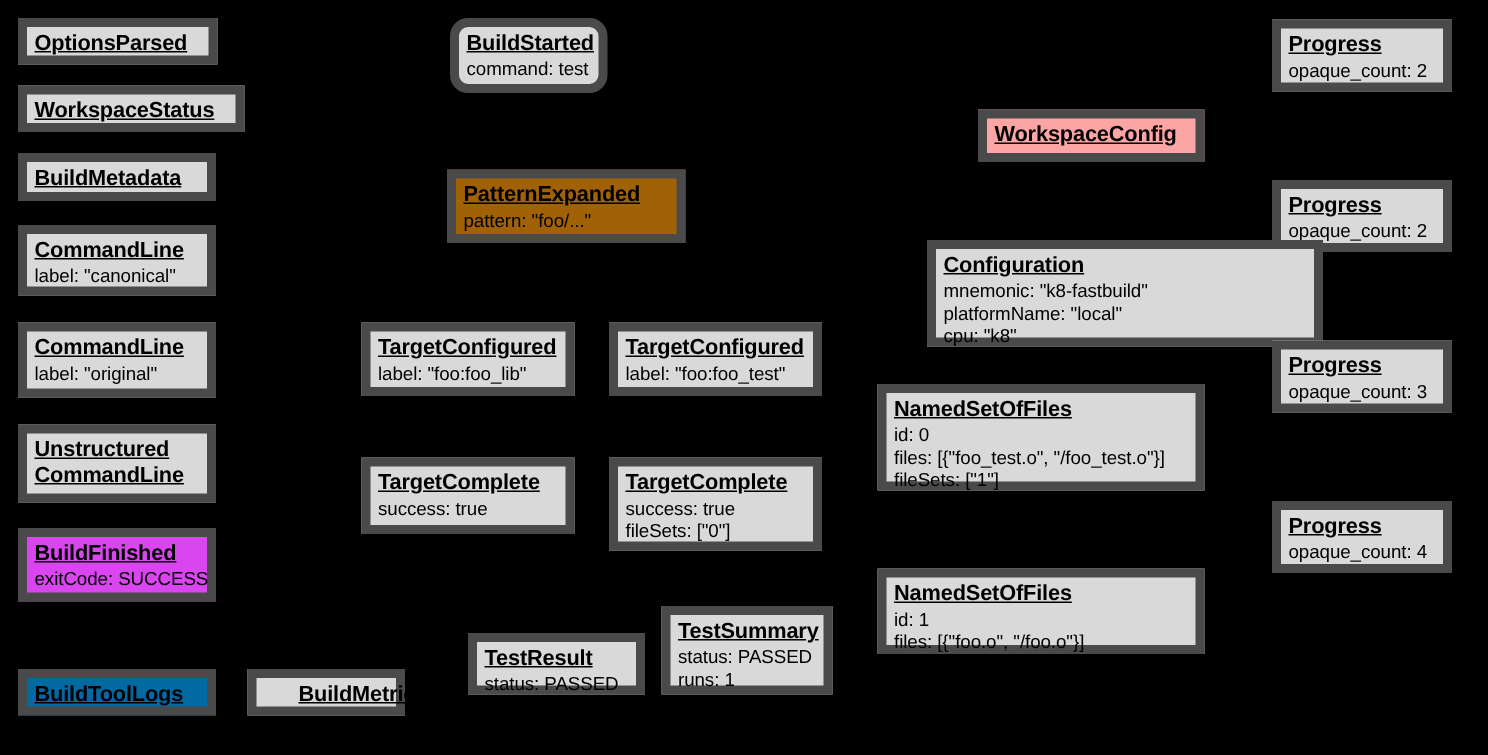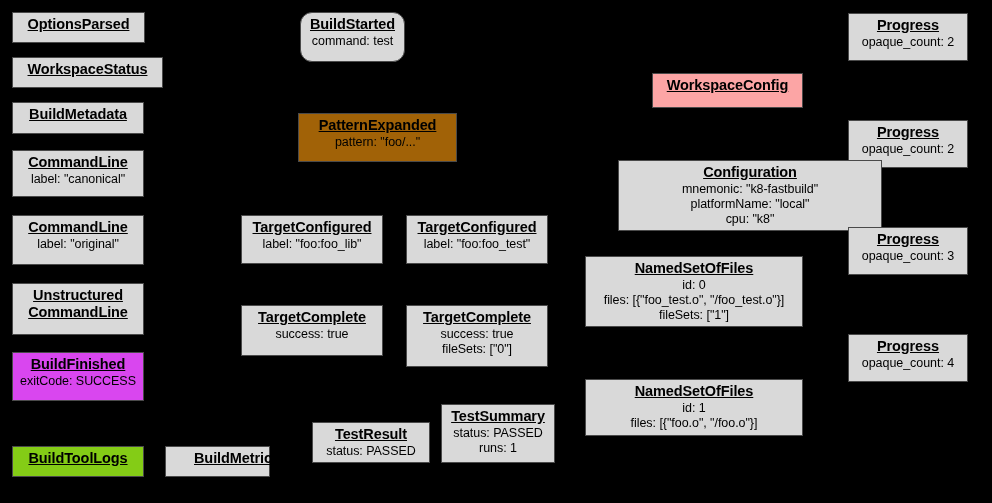--- a/index.html
+++ b/index.html
@@ -12,26 +12,25 @@
     position: relative;
     width: 992px;
     height: 503px;
     background: #000000;
     overflow: hidden;
     font-family: "Liberation Sans", sans-serif;
   }
   .node {
     position: absolute;
     background: #d9d9d9;
-    border: 1px solid #8b5cf6;
+    border: 6px solid #8b5cf6;
     box-sizing: border-box;
     padding: 3px 5px 4px 5px;
     color: #000000;
     line-height: 1.18;
-    text-align: center;
   }
   .node-title {
     display: block;
     font-weight: bold;
     font-size: 14.5px;
     text-decoration: underline;
     white-space: pre;
     letter-spacing: -0.1px;
     margin-bottom: 1px;
   }
@@ -182,21 +181,21 @@
         <span class="node-field">status: PASSED</span>
         <span class="node-field">runs: 1</span>
       </span>
     </div>
     <div class="node" style="left: 312px; top: 422px; width: 118px; height: 41px; background: rgb(217, 217, 217); border-color: rgb(74, 74, 74); color: rgb(0, 0, 0);">
       <span class="node-title">TestResult</span>
       <span class="fields">
         <span class="node-field">status: PASSED</span>
       </span>
     </div>
-    <div class="node" style="left: 12px; top: 446px; width: 132px; height: 31px; background: #84cc16; border-color: rgb(74, 74, 74); color: rgb(0, 0, 0);">
+    <div class="node" style="left: 12px; top: 446px; width: 132px; height: 31px; background: #0369a1; border-color: rgb(74, 74, 74); color: rgb(0, 0, 0);">
       <span class="node-title">BuildToolLogs</span>
       <span class="fields"></span>
     </div>
     <div class="node" style="left: 165px; top: 446px; width: 105px; height: 31px; background: rgb(217, 217, 217); border-color: rgb(74, 74, 74); color: rgb(0, 0, 0); padding-left: 28px;">
       <span class="node-title">BuildMetrics</span>
       <span class="fields"></span>
     </div>
   </div>
 
 </body></html>

